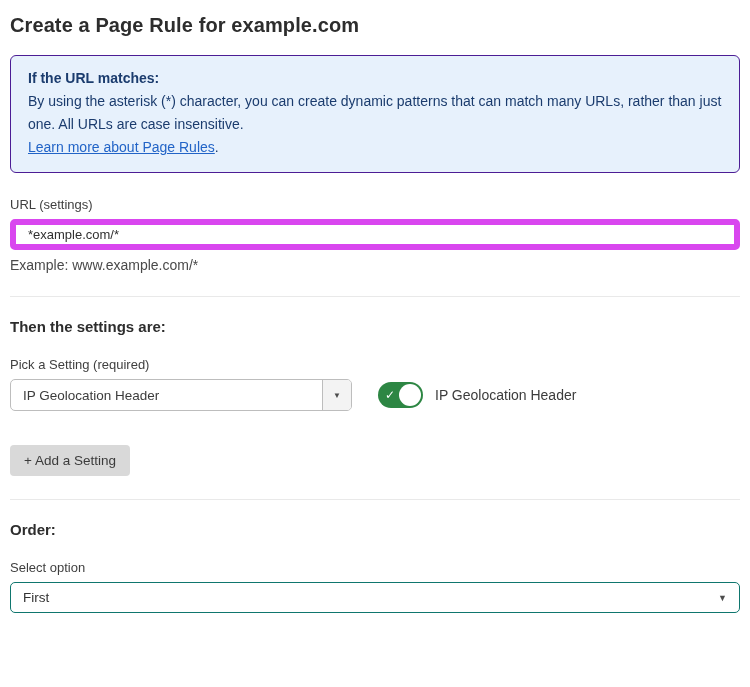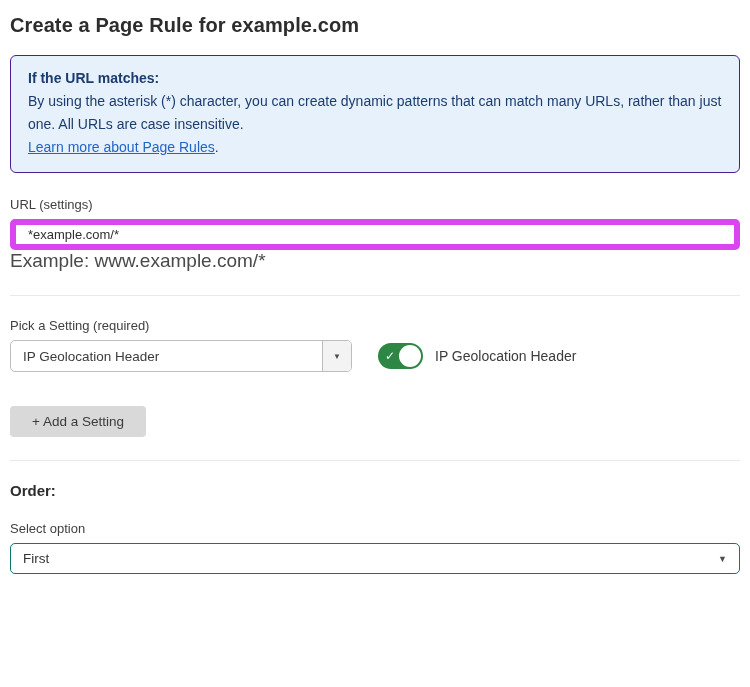--- a/index.html
+++ b/index.html
@@ -53,21 +53,22 @@
     border: 6px solid #d946ef;
     border-radius: 5px;
     padding: 0 12px;
     font-size: 13px;
     color: #303030;
     font-family: Liberation Sans, sans-serif;
     background: #fff;
     outline: none;
   }
   .helper-text {
-    font-size: 19px;
+    margin-top: 7px;
+    font-size: 14px;
     color: #4a4a4a;
   }
 
   .divider {
     border: none;
     border-top: 1px solid #e9e9e9;
     margin: 23px 0 0 0;
   }
 
   .section-heading {
@@ -150,21 +151,21 @@
 
   .btn {
     display: inline-flex;
     align-items: center;
     justify-content: center;
     border: none;
     border-radius: 4px;
     font-family: "Liberation Sans", sans-serif;
     font-size: 13.5px;
     cursor: pointer;
-    padding: 0 22px;
+    padding: 0 14px;
     height: 31px;
   }
   .btn-gray {
     background: #d9d9d9;
     color: #3b3b3b;
   }
   .add-setting-btn { margin-top: 34px; }
 
   
   .order-select {
@@ -207,20 +208,21 @@
   </div>
 
   <div class="url-section">
     <div class="field-label">URL (settings)</div>
     <input class="text-input" type="text" value="*example.com/*" style="">
     <div class="helper-text">Example: www.example.com/*</div>
   </div>
 
   <hr class="divider">
 
+  <div class="section-heading">Then the settings are:</div>
 
   <div class="field-label picker-label">Pick a Setting (required)</div>
 
   <div class="setting-row">
     <div class="setting-dropdown">
       <div class="dd-value">IP Geolocation Header</div>
       <div class="dd-arrow-cell">
         <span>▼</span>
       </div>
     </div>

